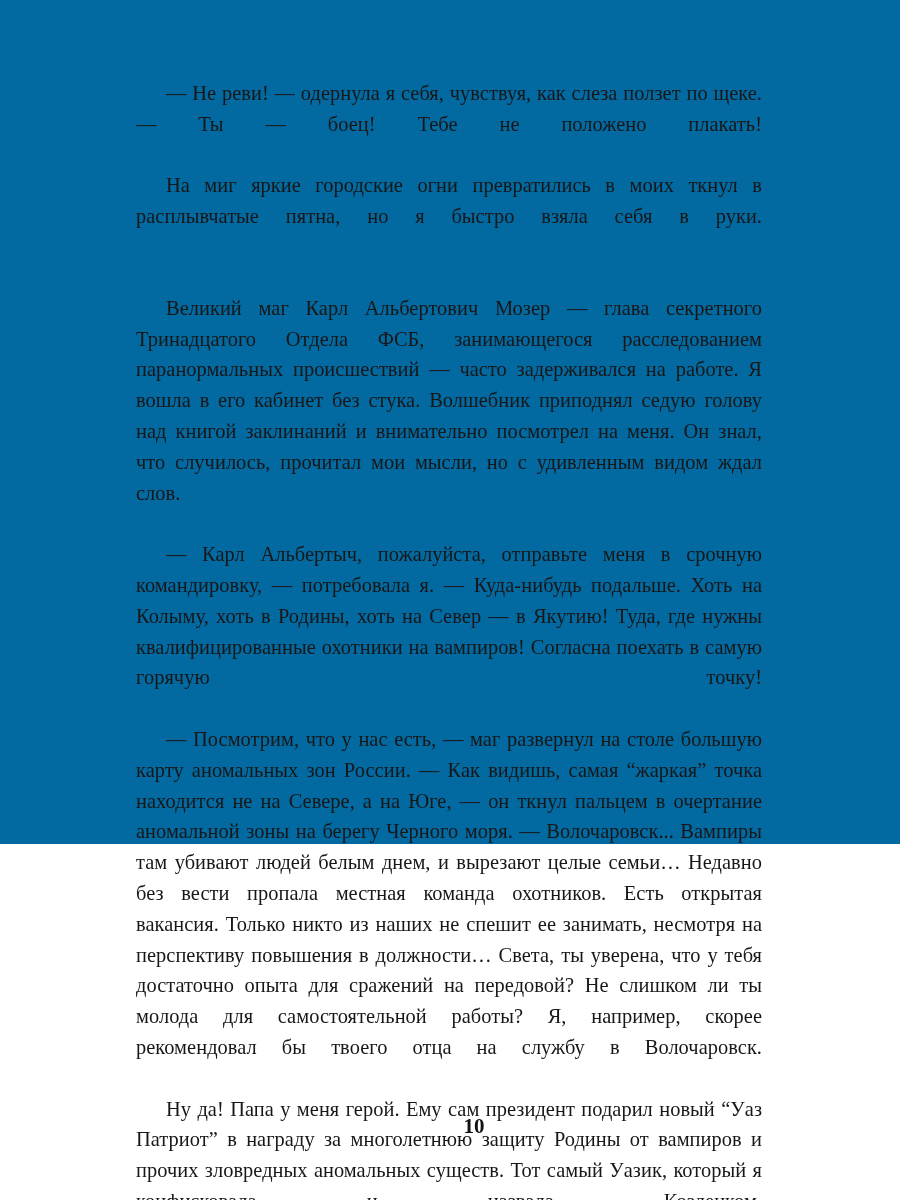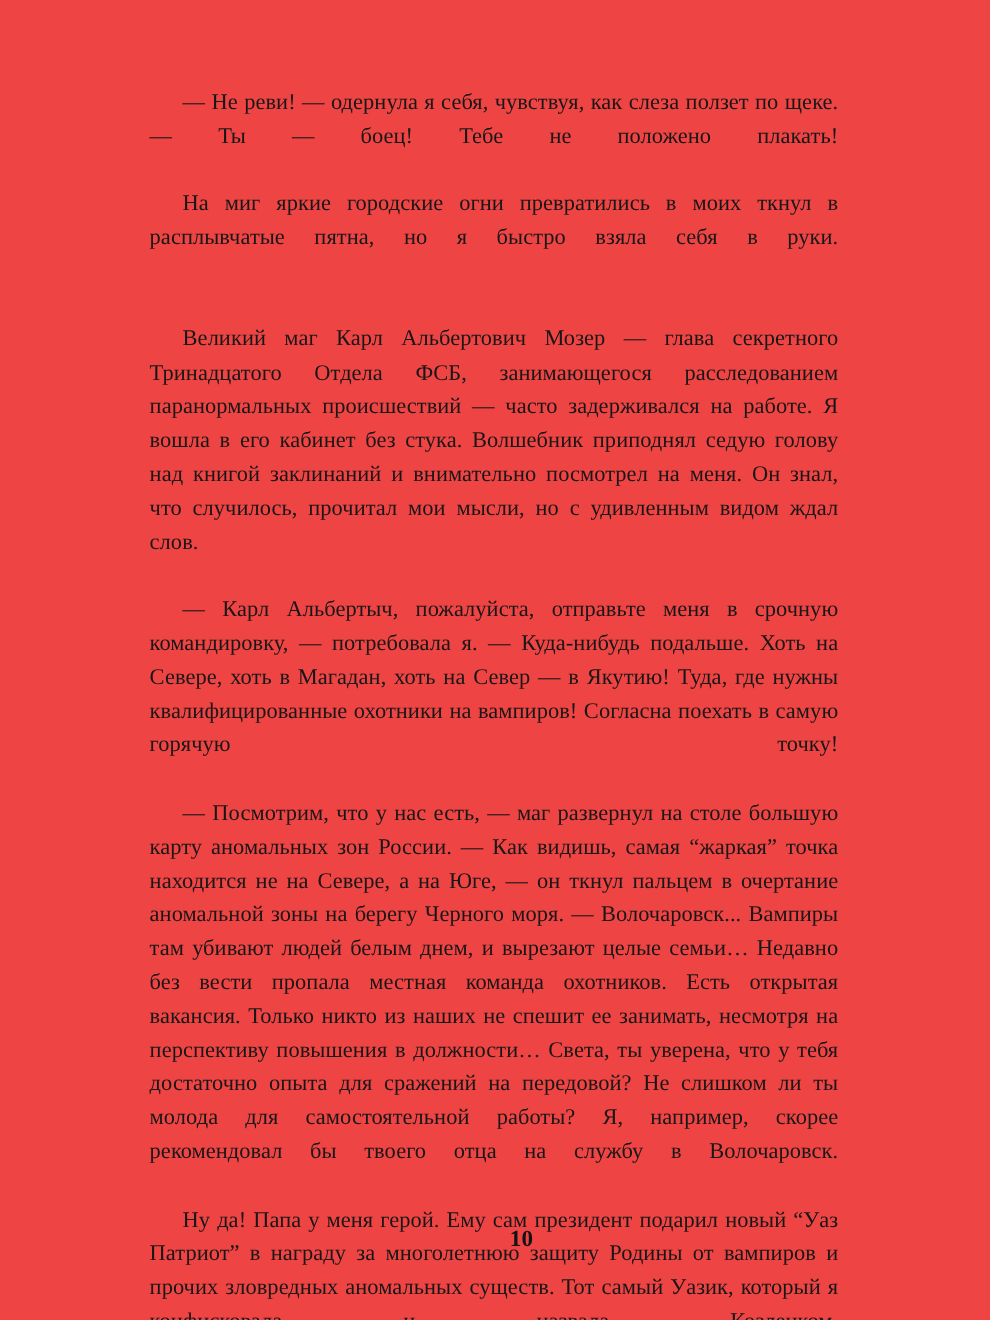--- a/index.html
+++ b/index.html
@@ -12,22 +12,22 @@
     height: 1200px;
     background: #ffffff;
     font-family: "Liberation Serif", "DejaVu Serif", serif;
     color: #171717;
     overflow: hidden;
   }
 
   .page {
     position: relative;
     width: 900px;
-    height: 1200px;
-    background: #ef4444;
+    height: 844px;
+    background: #0369a1;
     box-sizing: border-box;
   }
 
   .text-column {
     position: absolute;
     left: 136px;
     top: 78px;
     width: 626px;
   }
 
@@ -74,21 +74,21 @@
 <div class="page">
 
   <div class="text-column">
 
     <p class="para">— Не реви! — одернула я себя, чувствуя, как слеза ползет по щеке. — Ты — боец! Тебе не положено плакать!</p>
     <p class="para">На миг яркие городские огни превратились в моих ткнул в расплывчатые пятна, но я быстро взяла себя в руки.</p>
 
     <div class="block-gap"></div>
 
     <p class="para">Великий маг Карл Альбертович Мозер — глава секретного Тринадцатого Отдела ФСБ, занимающегося расследованием паранормальных происшествий — часто задерживался на работе. Я вошла в его кабинет без стука. Волшебник приподнял седую голову над книгой заклинаний и внимательно посмотрел на меня. Он знал, что случилось, прочитал мои мысли, но с удивленным видом ждал слов.</p>
-    <p class="para">— Карл Альбертыч, пожалуйста, отправьте меня в срочную командировку, — потребовала я. — Куда-нибудь подальше. Хоть на Севере, хоть в Магадан, хоть на Север — в Якутию! Туда, где нужны квалифицированные охотники на вампиров! Согласна поехать в самую горячую точку!</p>
+    <p class="para">— Карл Альбертыч, пожалуйста, отправьте меня в срочную командировку, — потребовала я. — Куда-нибудь подальше. Хоть на Колыму, хоть в Родины, хоть на Север — в Якутию! Туда, где нужны квалифицированные охотники на вампиров! Согласна поехать в самую горячую точку!</p>
     <p class="para">— Посмотрим, что у нас есть, — маг развернул на столе большую карту аномальных зон России. — Как видишь, самая “жаркая” точка находится не на Севере, а на Юге, — он ткнул пальцем в очертание аномальной зоны на берегу Черного моря. — Волочаровск... Вампиры там убивают людей белым днем, и вырезают целые семьи… Недавно без вести пропала местная команда охотников. Есть открытая вакансия. Только никто из наших не спешит ее занимать, несмотря на перспективу повышения в должности… Света, ты уверена, что у тебя достаточно опыта для сражений на передовой? Не слишком ли ты молода для самостоятельной работы? Я, например, скорее рекомендовал бы твоего отца на службу в Волочаровск.</p>
     <p class="para">Ну да! Папа у меня герой. Ему сам президент подарил новый “Уаз Патриот” в награду за многолетнюю защиту Родины от вампиров и прочих зловредных аномальных существ. Тот самый Уазик, который я конфисковала и назвала Козленком.</p>
 
   </div>
 
   <div class="page-number">10</div>
 
 </div>
 
 </body></html>

